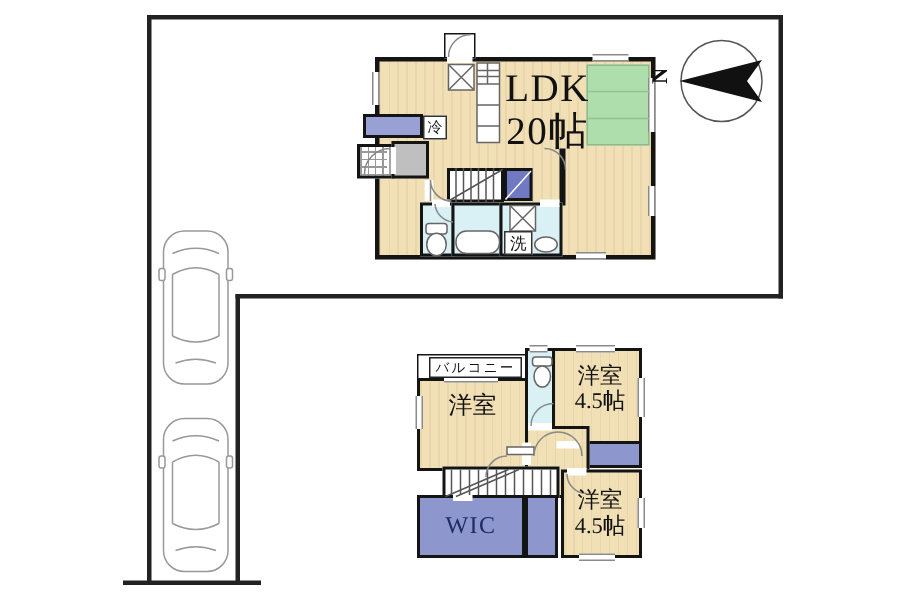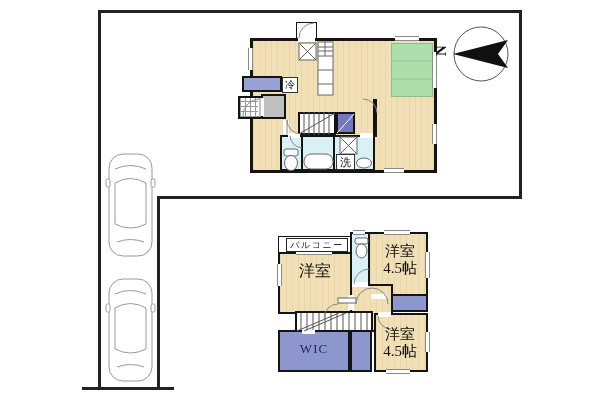--- a/index.html
+++ b/index.html
@@ -22,21 +22,21 @@
   .win-h{position:absolute;box-sizing:border-box;background:#fff;border-top:1px solid #8a8a8a;border-bottom:1px solid #8a8a8a;}
   .win-v{position:absolute;box-sizing:border-box;background:#fff;border-left:1px solid #8a8a8a;border-right:1px solid #8a8a8a;}
   .gap{position:absolute;background:#fff;}
   .wall{position:absolute;background:#141414;}
   .lbl{position:absolute;color:#111;text-align:center;line-height:1.12;}
   .lbl-ldk{font-size:26px;letter-spacing:1px;}
   .lbl-room{font-size:15px;}
   .lbl-room-lg{font-size:16px;}
   .smbox{position:absolute;box-sizing:border-box;background:#fff;border:1px solid #333;
          display:flex;align-items:center;justify-content:center;color:#111;}
-  .lbl-wic{font-size:13px;color:#1d2b66;letter-spacing:1px;}
+  .lbl-wic{font-size:16px;color:#1d2b66;letter-spacing:1px;}
   .balc-box{position:absolute;box-sizing:border-box;background:#fff;border:1px solid #222;
             display:flex;align-items:center;justify-content:center;font-size:9px;letter-spacing:1.5px;color:#111;}
   .north-n{position:absolute;font-size:15px;font-weight:bold;color:#111;transform:rotate(-90deg);}
   svg.overlay{position:absolute;left:0;top:0;pointer-events:none;}
 </style>
 </head>
 <body>
 
 <div class="canvas">
 
@@ -157,20 +157,24 @@
     <g stroke="#555" fill="none" stroke-width="1">
       <path d="M301,313 V330 M307,313 V330 M313,313 V330 M319,313 V330 M325,313 V330 M331,313 V330 M337,313 V330 M343,313 V330 M349,313 V330 M355,313 V330 M361,313 V330 M367,313 V330"></path>
       <path d="M297,331 L339,313 M304,331 L346,313"></path>
       <path d="M354,284 A15,15 0 0 1 369,269" stroke="#888"></path>
       <path d="M372,288 A16,16 0 0 0 356,304 M372,288 A16,16 0 0 1 388,304" stroke="#888"></path>
       <path d="M378,316 A13,13 0 0 0 391,329" stroke="#888"></path>
       <path d="M338,304 A14,14 0 0 0 324,318" stroke="#888"></path>
     </g>
   </svg>
 
+  <div class="lbl lbl-ldk" style="left:319px;top:44px;width:92px;">
+    <div>LDK</div>
+    <div>20帖</div>
+  </div>
   <div class="smbox" style="left:336px;top:154px;width:19px;height:16px;font-size:11px;">
     <span>洗</span>
   </div>
   <div class="balc-box" style="left:286px;top:238px;width:62px;height:14px;">
     <span>バルコニー</span>
   </div>
   <div class="lbl lbl-room-lg" style="left:282px;top:262px;width:66px;">
     <div>洋室</div>
   </div>
   <div class="lbl lbl-room" style="left:376px;top:243px;width:48px;">

